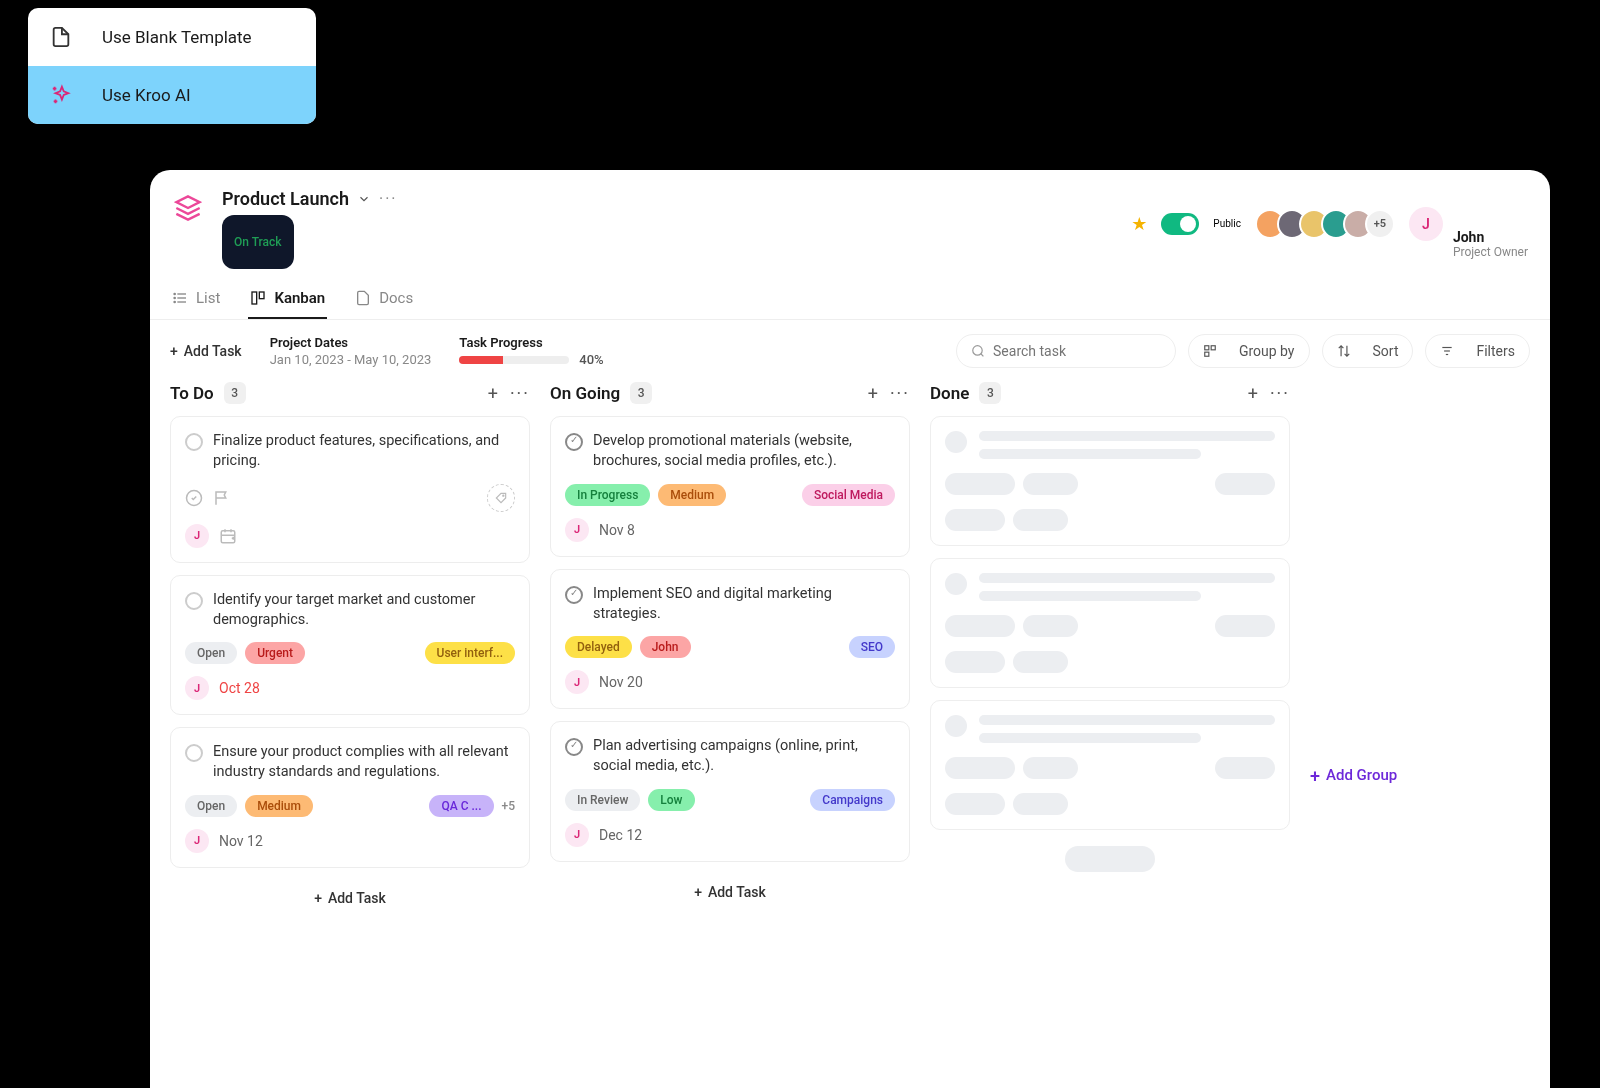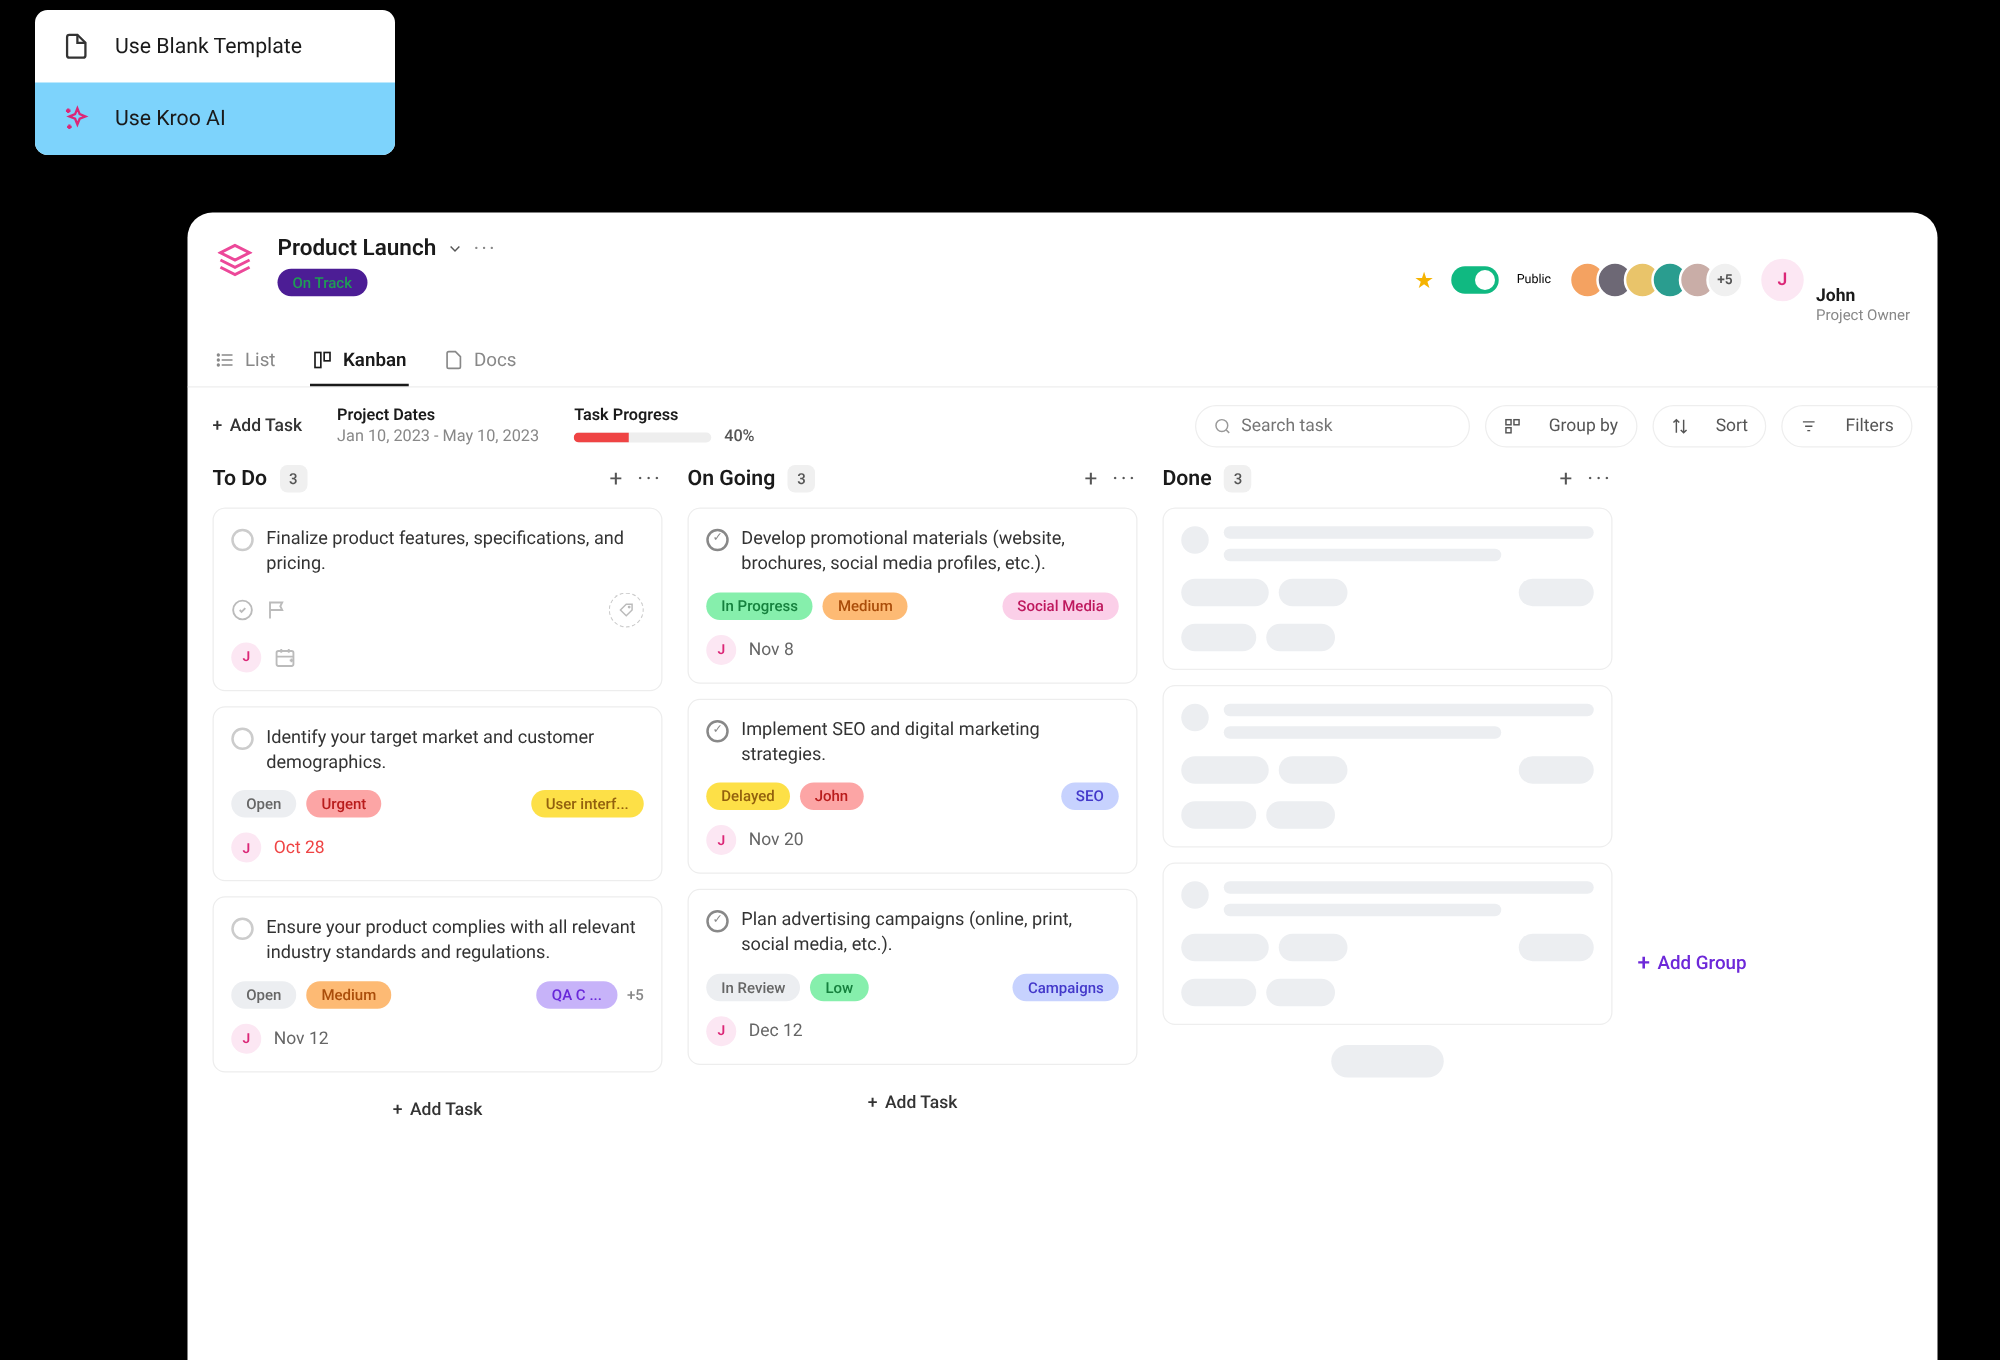--- a/index.html
+++ b/index.html
@@ -1,30 +1,30 @@
 <!DOCTYPE html>
 <html><head>
 <meta charset="utf-8">
 <style>
 * { margin: 0; padding: 0; box-sizing: border-box; font-family: -apple-system, BlinkMacSystemFont, "Segoe UI", Roboto, sans-serif; }
 body { background: #000; width: 1600px; height: 1088px; position: relative; }
 
 .template-menu { position: absolute; top: 8px; left: 28px; background: #fff; border-radius: 10px; box-shadow: 0 4px 20px rgba(0,0,0,0.15); overflow: hidden; width: 288px; }
-.template-menu .item { display: flex; align-items: center; gap: 18px; padding: 16px 20px; cursor: pointer; font-size: 17px; color: #1a1a1a; text-align: right; }
+.template-menu .item { display: flex; align-items: center; gap: 28px; padding: 16px 20px; cursor: pointer; font-size: 17px; color: #1a1a1a; text-align: right; }
 .template-menu .item.hl { background: #7dd3fc; }
 .template-menu .icon-wrap { width: 26px; height: 26px; display: flex; align-items: center; justify-content: center; }
 
 .app { position: absolute; top: 170px; left: 150px; width: 1400px; height: 1016px; background: #fff; border-radius: 20px; box-shadow: 0 8px 40px rgba(0,0,0,0.2); overflow: hidden; display: flex; flex-direction: column; }
 
 .header { display: flex; align-items: flex-start; justify-content: space-between; padding: 18px 22px 0 18px; }
 .header-left { display: flex; gap: 14px; }
 .project-icon { width: 40px; height: 40px; border-radius: 8px; background: #fff; display: flex; align-items: center; justify-content: center; }
 .project-title-row { display: flex; align-items: center; gap: 8px; }
 .project-title { font-size: 18px; font-weight: 600; color: #1a1a1a; }
-.status-chip { margin-top: 6px; display: inline-block; background: #4c1d95; color: #1f9d55; font-size: 12px; font-weight: 500; padding: 4px 12px; border-radius: 12px; }
+.status-chip { margin-top: 6px; display: inline-block; background: #0f172a; color: #1f9d55; font-size: 12px; font-weight: 500; padding: 20px 12px; border-radius: 12px; }
 
 .header-right { display: flex; align-items: center; gap: 14px; }
 .star-icon { color: #f5b301; font-size: 18px; }
 .toggle { width: 38px; height: 22px; background: #10b981; border-radius: 11px; position: relative; }
 .toggle::after { content: ""; position: absolute; width: 16px; height: 16px; background: #fff; border-radius: 50%; top: 3px; right: 3px; }
 .public-label { font-size: 10px; color: #000000; }
 .avatars { display: flex; }
 .avatars .av { width: 30px; height: 30px; border-radius: 50%; border: 2px solid #fff; margin-left: -8px; background: #ccc; }
 .avatars .av:first-child { margin-left: 0; }
 .avatars .more { width: 30px; height: 30px; border-radius: 50%; border: 2px solid #fff; margin-left: -8px; background: #f0f0f0; display:flex; align-items:center; justify-content:center; font-size:11px; color:#555; font-weight:600; }

